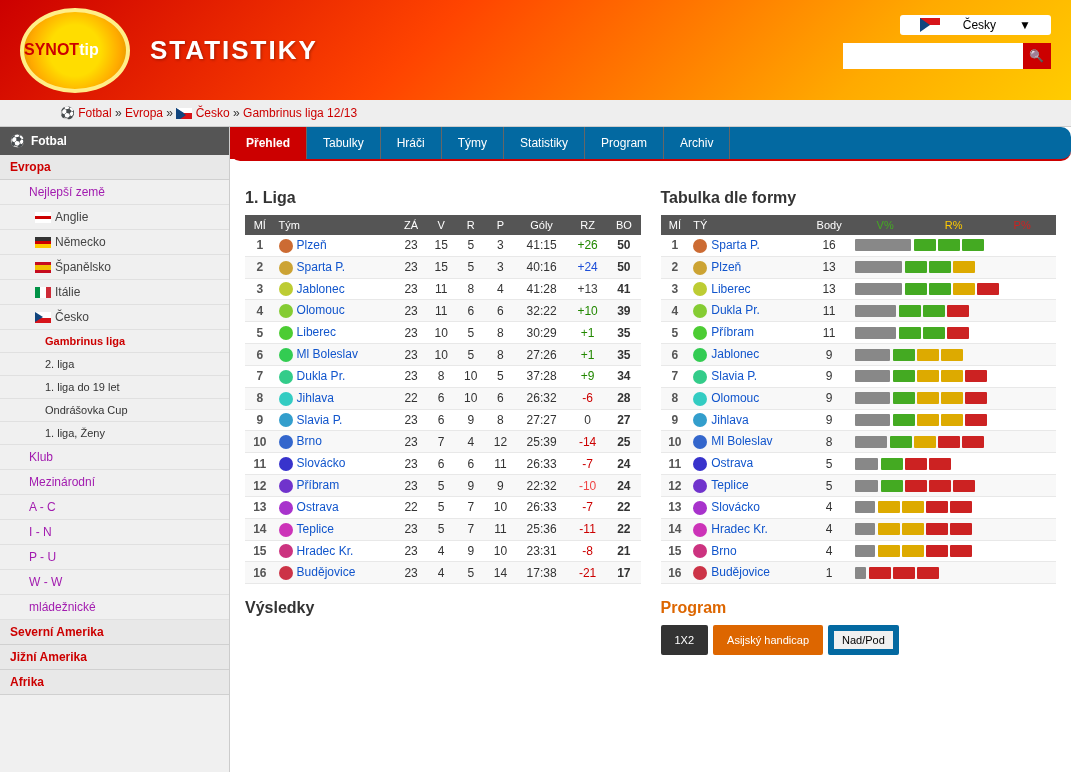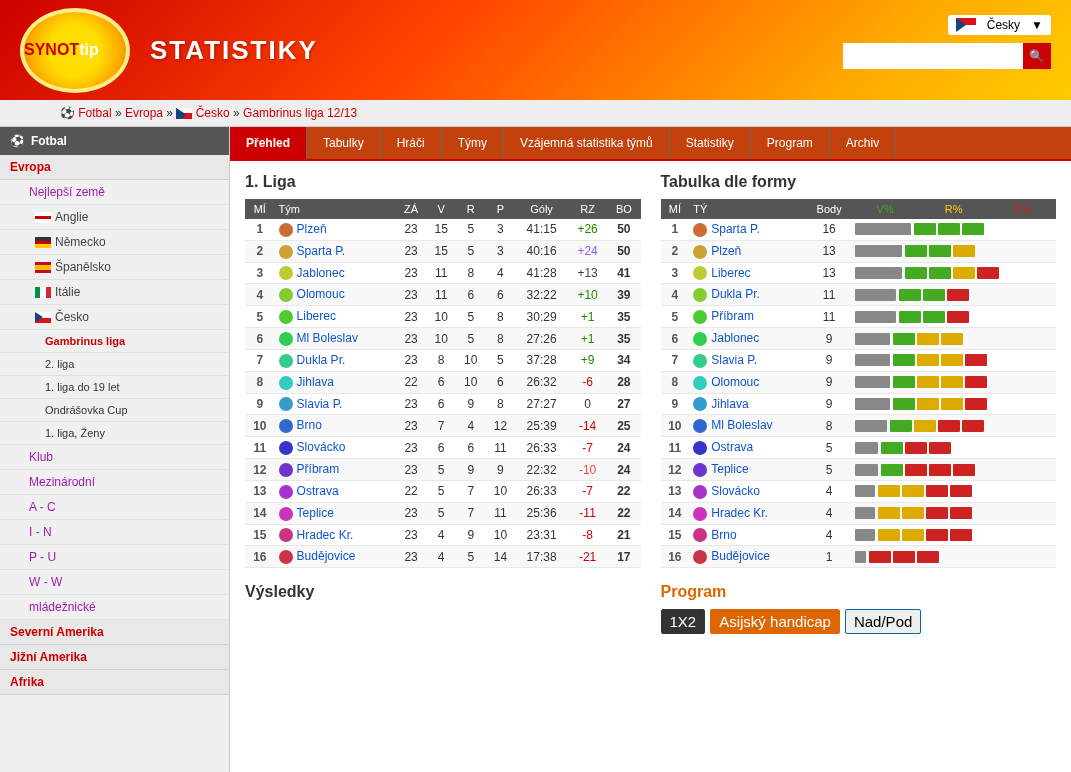--- a/index.html
+++ b/index.html
@@ -47,22 +47,22 @@
       display: flex;
       flex-direction: column;
       align-items: flex-end;
       gap: 8px;
     }
     .lang-select {
       display: flex;
       align-items: center;
       background: white;
       border-radius: 3px;
-      padding: 3px 8px;
-      gap: 11px;
+      padding: 3px 20px;
+      gap: 23px;
       cursor: pointer;
       font-size: 12px;
     }
     .flag-cz {
       width: 20px;
       height: 14px;
       display: inline-block;
       background: linear-gradient(to bottom, #d7141a 50%, white 50%);
       position: relative;
       overflow: hidden;
@@ -180,22 +180,23 @@
     
     .content {
       flex: 1;
       background: white;
       padding: 0;
     }
 
     
     .tabs {
       display: flex;
-      background: #c2410c;
+      background: #0369a1;
       border-bottom: 2px solid #cc0000;
+      border-radius: 10px;
     }
     .tab {
       padding: 9px 16px;
       color: white;
       cursor: pointer;
       font-size: 12px;
       border-right: 1px solid #666;
     }
     .tab.active {
       background: #cc0000;
@@ -204,20 +205,21 @@
     }
 
     
     .content-area {
       padding: 12px 15px;
     }
     .two-col {
       display: grid;
       grid-template-columns: 1fr 1fr;
       gap: 20px;
+      margin-top: 16px;
     }
     .section-title {
       font-size: 16px;
       font-weight: bold;
       color: #333;
       margin-bottom: 8px;
     }
     .section-title.orange { color: #dd6600; }
 
     
@@ -287,24 +289,24 @@
       margin-top: 15px;
     }
     .program-controls {
       display: flex;
       gap: 5px;
       align-items: center;
       margin-bottom: 8px;
     }
     .program-btn {
       padding: 3px 8px;
-      border: 1px solid #0369a1;
+      border: 6px solid #0369a1;
       background: #f0f0f0;
       cursor: pointer;
-      font-size: 15px;
+      font-size: 11px;
       border-radius: 2px;
     }
     .program-btn.active {
       background: #333;
       color: white;
       border-color: #333;
     }
     .program-btn.orange { background: #dd6600; color: white; border-color: #dd6600; }
   </style>
 </head>
@@ -379,21 +381,20 @@
     <div class="sidebar-item region">Afrika</div>
   </div>
 
   <div class="content">
 
     <div class="tabs">
       <div class="tab active">Přehled</div>
       <div class="tab">Tabulky</div>
       <div class="tab">Hráči</div>
       <div class="tab">Týmy</div>
-      <div class="tab">Vzájemná statistika týmů</div>
       <div class="tab">Statistiky</div>
       <div class="tab">Program</div>
       <div class="tab">Archiv</div>
     </div>
 
     <div class="content-area">
       <div class="two-col">
 
         <div>
           <div class="section-title">1. Liga</div>
@@ -428,21 +429,21 @@
                 <tr>
       <td class="rank-num">2</td>
       <td class="team-name">
         <span class="team-icon" style="background:hsl(44,60%,50%);"></span>Sparta P.
       </td>
       <td>23</td>
       <td>15</td>
       <td>5</td>
       <td>3</td>
       <td>40:16</td>
-      <td style="color:#8b5cf6">+24</td>
+      <td style="color:#1d4ed8">+24</td>
       <td style="font-weight:bold;">50</td>
     </tr>
                 <tr>
       <td class="rank-num">3</td>
       <td class="team-name">
         <span class="team-icon" style="background:hsl(66,60%,50%);"></span>Jablonec
       </td>
       <td>23</td>
       <td>11</td>
       <td>8</td>

